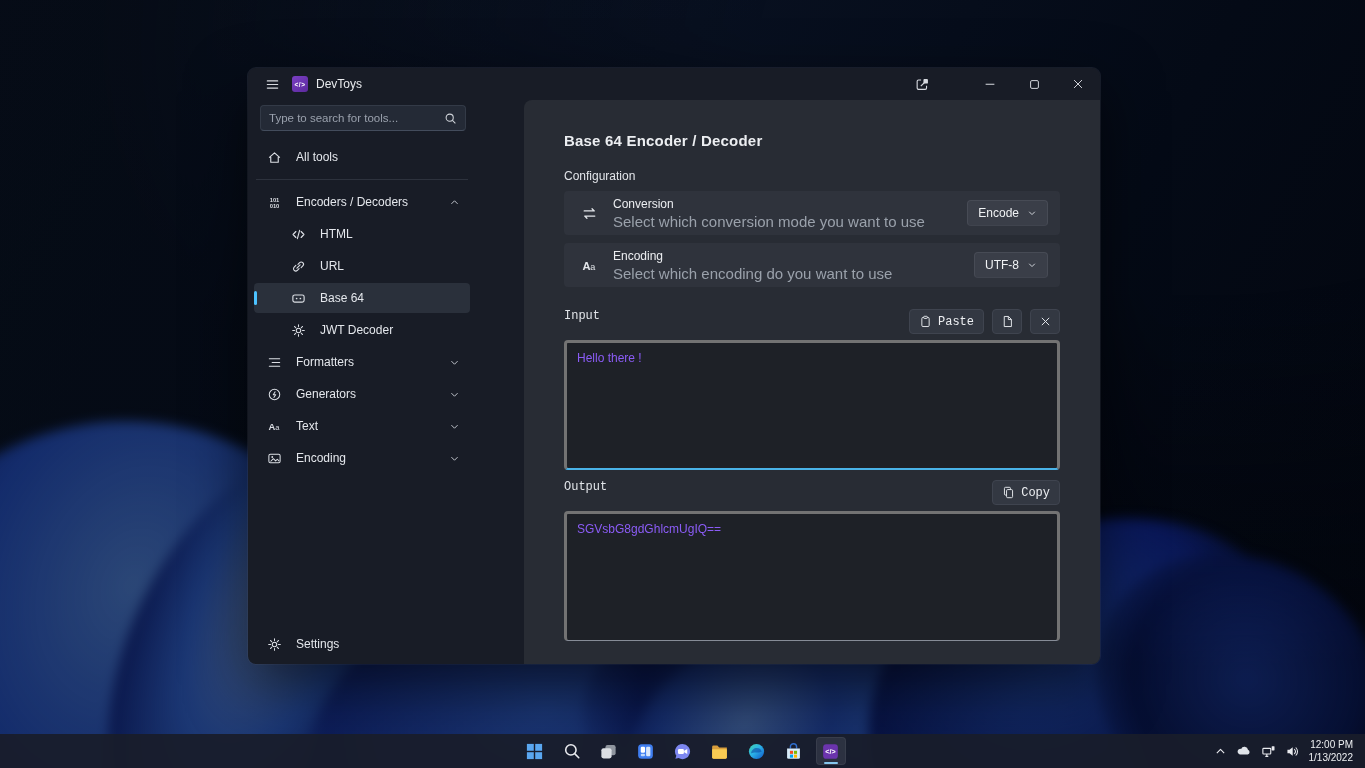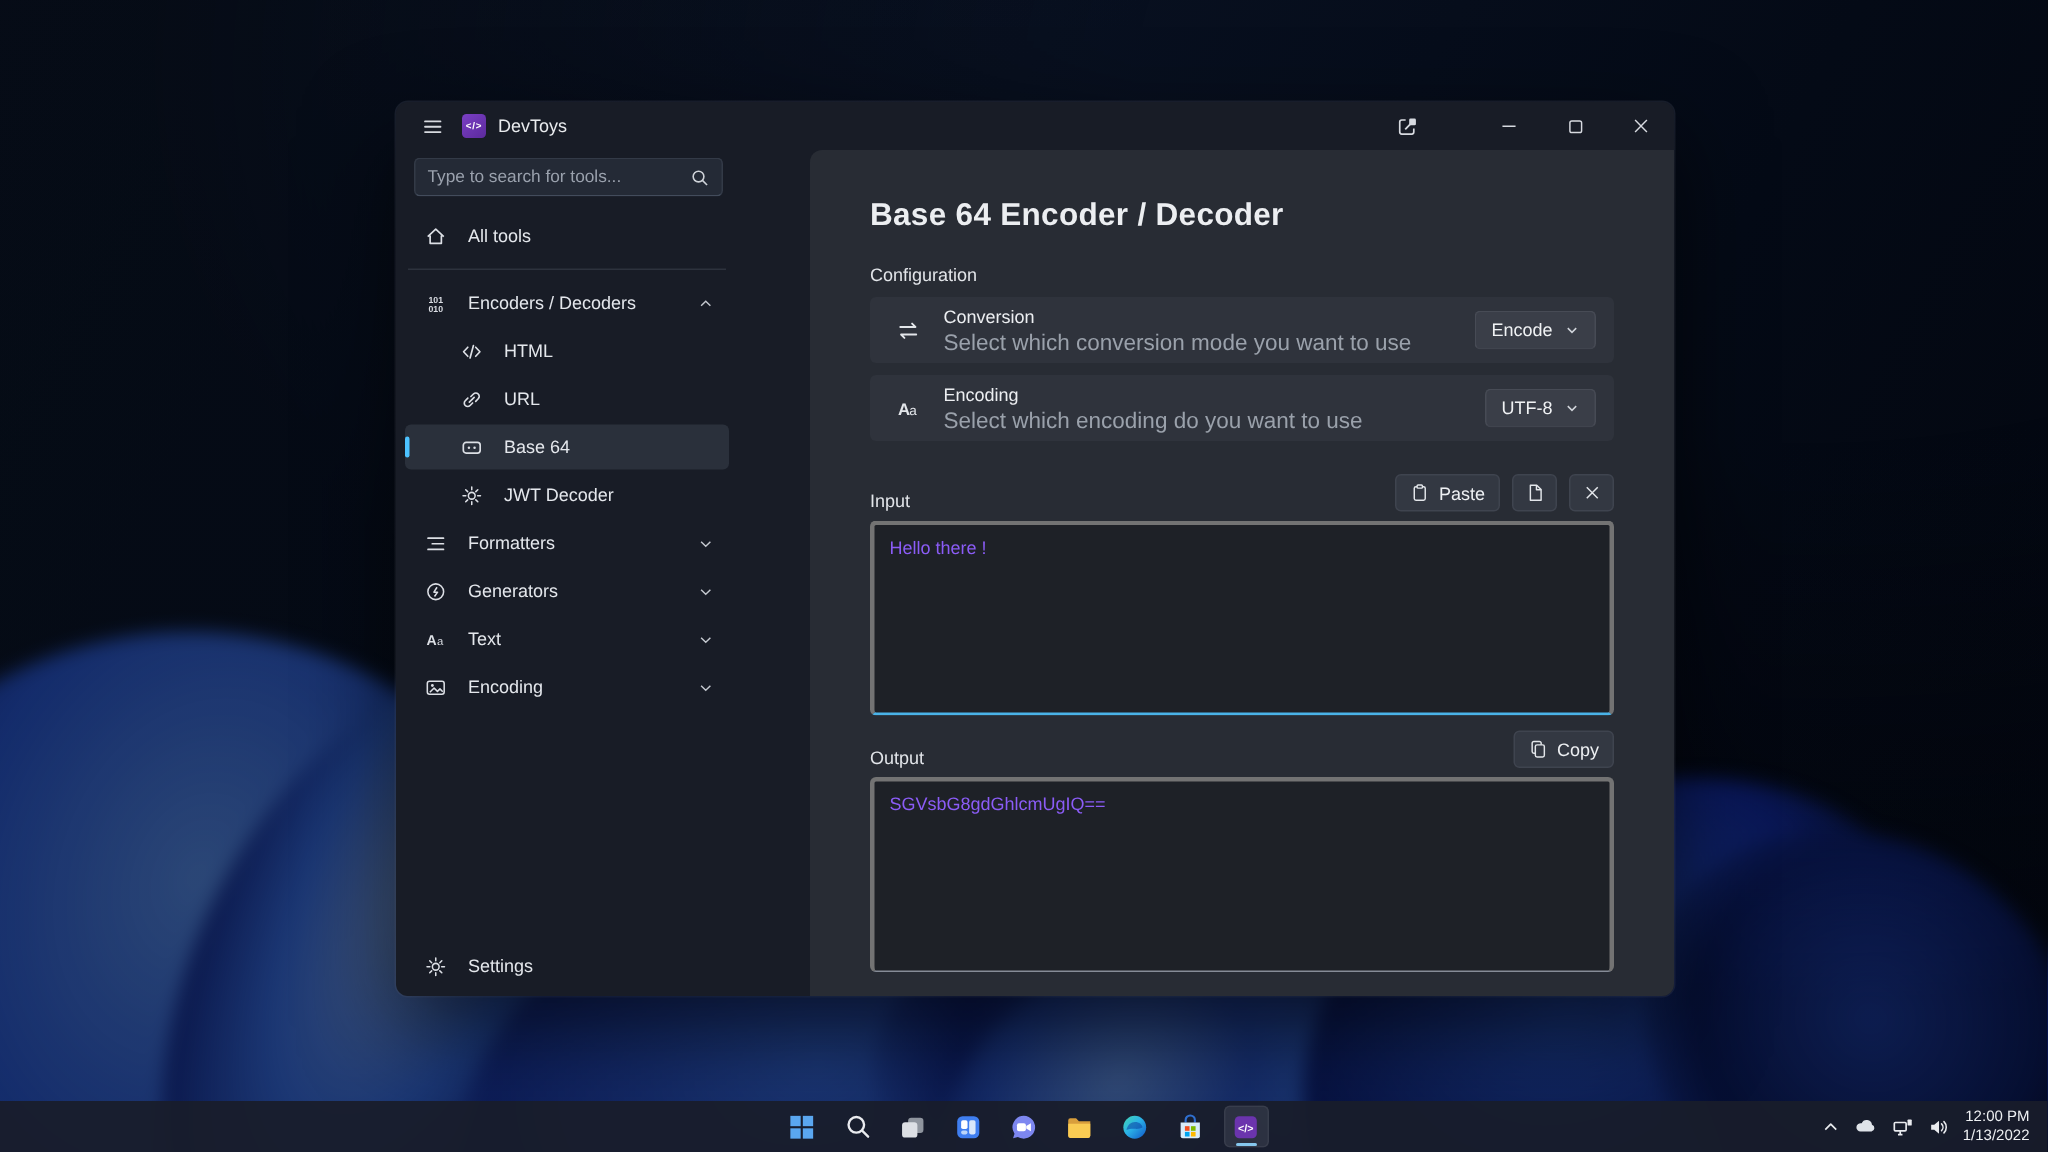--- a/index.html
+++ b/index.html
@@ -21,21 +21,21 @@
   .p5 { left:860px; top:530px; width:440px; height:320px; transform:rotate(-24deg);
         background:radial-gradient(ellipse at 45% 40%, #2c5fdd 0%, #0e2280 55%, rgba(4,9,40,0) 78%); }
   .p6 { left:1090px; top:560px; width:300px; height:260px; transform:rotate(33deg);
         background:radial-gradient(ellipse at 50% 45%, #1b3ba2 0%, #0a1a5e 55%, rgba(3,7,30,0) 80%); }
   .p7 { left:620px; top:640px; width:260px; height:180px; transform:rotate(-30deg);
         background:radial-gradient(ellipse at 50% 45%, #6ea2fb 0%, #2c5ad6 50%, rgba(6,12,50,0) 78%); }
   .wall-shade { position:absolute; inset:0;
     background:radial-gradient(1100px 620px at 88% 6%, rgba(2,5,12,0) 40%, rgba(2,5,12,.55) 100%); }
 
   
-  .window { position:absolute; left:264px; top:68px; width:852px; height:596px;
+  .window { position:absolute; left:248px; top:68px; width:852px; height:596px;
     background:#181c26; border-radius:8px; overflow:hidden;
     box-shadow:0 22px 60px rgba(0,0,0,.6), 0 0 0 1px rgba(120,130,150,.18); }
 
   .titlebar { height:32px; display:flex; align-items:center; padding-left:10px; color:#e9ebee; }
   .tb-btn { width:28px; height:26px; display:flex; align-items:center; justify-content:center;
     border-radius:4px; color:#d7dae0; }
   .app-logo { width:16px; height:16px; border-radius:3px; background:linear-gradient(140deg,#7a3fc4,#5c2a9d);
     color:#fff; font-size:6.5px; font-weight:700; display:flex; align-items:center; justify-content:center;
     margin:0 8px 0 6px; letter-spacing:.5px; }
   .app-title { font-size:12px; }
@@ -61,35 +61,35 @@
   .nav-item.child { padding-left:36px; }
   .nav-item.selected { background:#2a303b; }
   .nav-item .pill { position:absolute; left:0; top:8px; width:3px; height:14px; border-radius:2px; background:#4cc2ff; }
   .nav-item .chev { margin-left:auto; margin-right:10px; color:#c4c8cf; display:flex; }
   .nav-sep { height:1px; background:#2d323d; margin:6px 2px; }
   .nav-label { white-space:nowrap; }
   .settings-item { margin-top:auto; }
 
   
   .content { flex:1; background:#282c34; border-top-left-radius:8px; padding:32px 40px 0 40px; color:#eceef1; }
-  .page-title { font-size:21px; font-weight:600; letter-spacing:.2px; }
+  .page-title { font-size:15px; font-weight:600; letter-spacing:.2px; }
   .section-label { margin-top:20px; font-size:12px; color:#e2e5e9; }
 
   .card { margin-top:8px; height:44px; background:#2f333c; border-radius:4px; display:flex;
     align-items:center; padding:0 12px 0 8px; }
   .card .c-icon { width:34px; display:flex; justify-content:center; color:#e3e6ea; }
   .card .c-text { margin-left:7px; }
   .card .c-title { font-size:12px; }
   .card .c-desc { font-size:15px; color:#9aa1ab; margin-top:2px; }
   .card .dropdown { margin-left:auto; height:26px; background:#3a3e48; border:1px solid #474b55;
     border-bottom-color:#40444e; border-radius:4px; display:flex; align-items:center; gap:8px;
     padding:0 10px; font-size:12px; color:#f0f2f4; }
   .dropdown .chev { display:flex; color:#cfd3d9; }
 
-  .io-header { margin-top:22px; display:flex; align-items:flex-end; }
+  .io-header { margin-top:22px; display:flex; align-items:flex-start;font-family:Liberation Mono, monospace; }
   .io-label { font-size:12px; color:#e2e5e9; }
   .io-actions { margin-left:auto; display:flex; gap:8px; }
   .btn { height:25px; background:#333842; border:1px solid #3f444f; border-radius:4px;
     display:flex; align-items:center; gap:6px; padding:0 9px; font-size:12px; color:#eef0f3; }
   .btn .b-icon { display:flex; color:#e3e6ea; }
   .btn.icon-only { width:30px; justify-content:center; padding:0; }
 
   textarea.io { display:block; width:100%; margin-top:6px; background:#1e2127; border:3px solid #737373;
     border-radius:4px; color:#8b5cf6; font-size:12px; font-family:"Liberation Sans",sans-serif;
     padding:8px 10px; resize:none; outline:none; }

